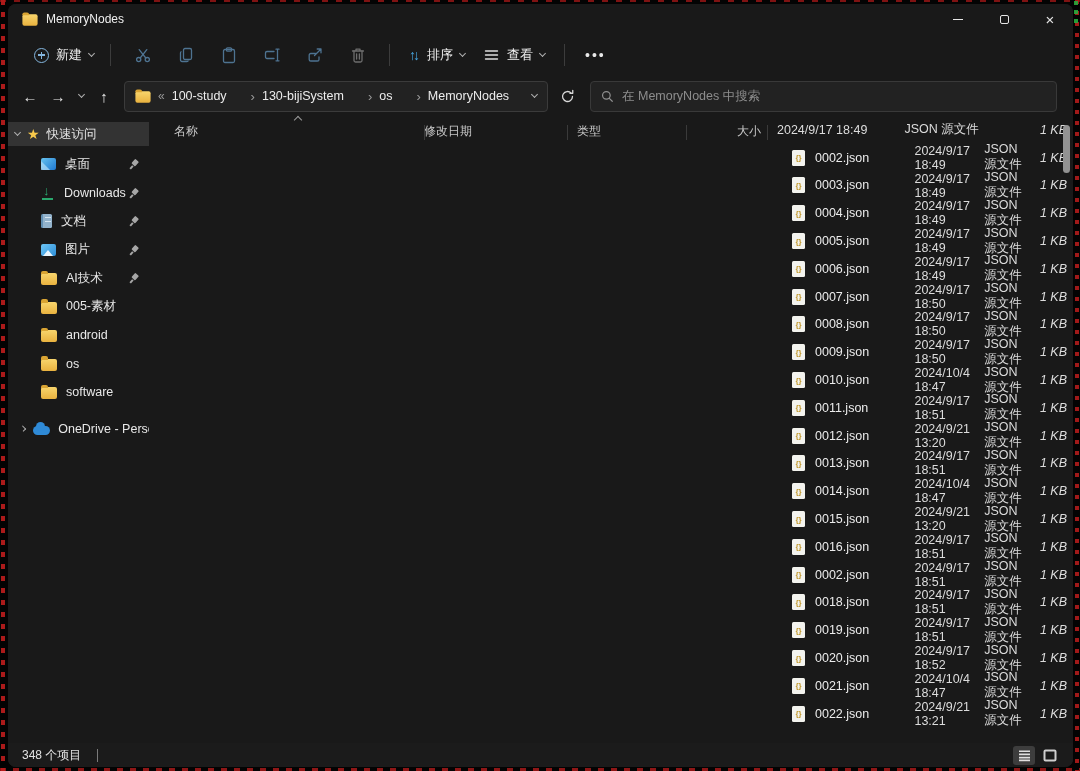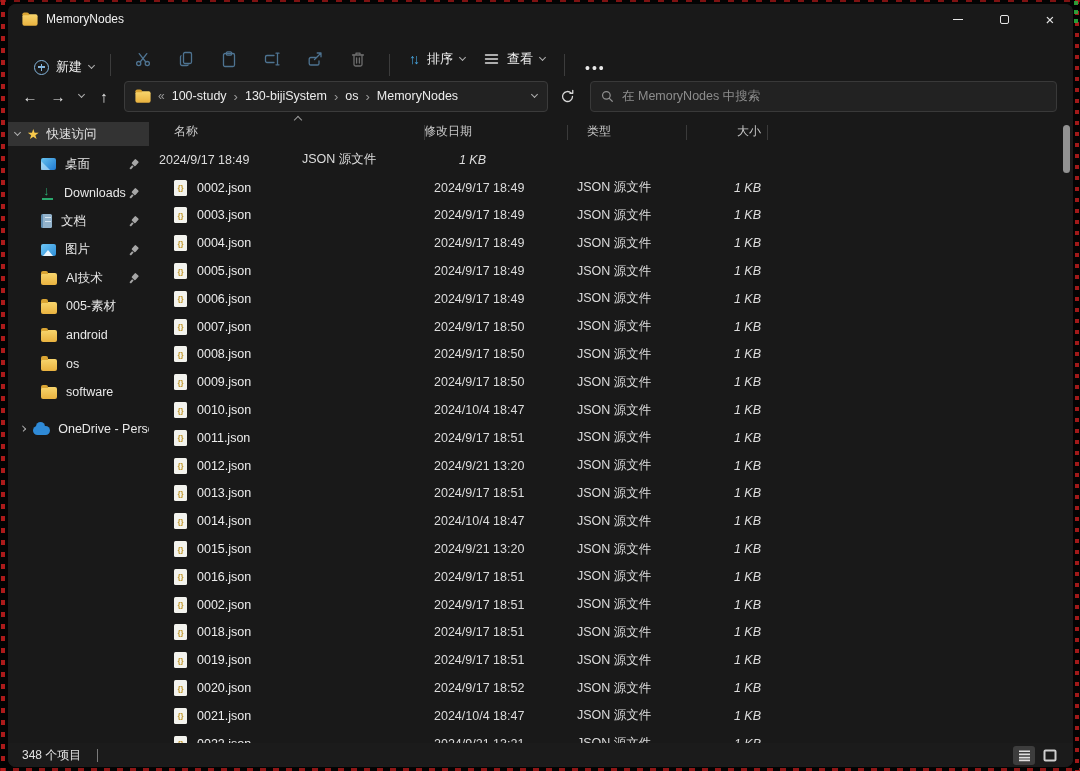--- a/index.html
+++ b/index.html
@@ -28,21 +28,21 @@
   
   .titlebar { flex:none; height:30px; display:flex; align-items:center; padding-left:14px; background:#191919; }
   .titlebar .title-text { margin-left:8px; font-size:12px; color:#f0f0f0; }
   .win-controls { margin-left:auto; display:flex; height:100%; }
   .win-btn { width:46px; height:100%; display:flex; align-items:center; justify-content:center; color:#e6e6e6; }
   .glyph-min { width:10px; height:1px; background:#e6e6e6; display:inline-block; }
   .glyph-max { width:9px; height:9px; border:1.2px solid #e6e6e6; border-radius:2px; display:inline-block; }
   .glyph-close { font-size:15px; line-height:1; }
 
   
-  .toolbar { flex:none; height:42px; display:flex; align-items:flex-end; padding:0 14px 0 20px; background:#191919; }
+  .toolbar { flex:none; height:42px; display:flex; align-items:center; padding:0 14px 0 20px; background:#191919; }
   .new-btn { display:flex; align-items:center; gap:7px; padding:0 6px; }
   .plus-circle { position:relative; width:15px; height:15px; border:1.4px solid #84b6de; border-radius:50%; }
   .plus-circle::before, .plus-circle::after { content:""; position:absolute; background:#84b6de; }
   .plus-circle::before { left:3px; right:3px; top:50%; height:1.4px; margin-top:-0.7px; }
   .plus-circle::after  { top:3px; bottom:3px; left:50%; width:1.4px; margin-left:-0.7px; }
   .tb-label { font-size:13px; color:#f0f0f0; }
   .caret { display:inline-block; width:6px; height:6px; border-right:1.3px solid #b0b0b0; border-bottom:1.3px solid #b0b0b0; }
   .caret.down { transform:rotate(45deg); margin-top:-3px; }
   .caret.right { transform:rotate(-45deg); }
   .caret.sm { width:5px; height:5px; }
@@ -56,21 +56,21 @@
   .addr-row { flex:none; height:40px; display:flex; align-items:center; padding:0 16px 0 8px; background:#191919; }
   .nav-btn { width:28px; height:30px; display:flex; align-items:center; justify-content:center;
     color:#e6e6e6; font-size:15px; flex:none; }
   .nav-caret { width:18px; display:flex; align-items:center; justify-content:center; }
   .breadcrumb { width:424px; height:31px; margin-left:6px; flex:none; background:#222222;
     border:1px solid #3b3b3b; border-radius:4px; display:flex; align-items:center; padding:0 10px; gap:7px;
     font-size:12.5px; overflow:hidden; }
   .crumb-overflow { color:#9a9a9a; font-size:12px; }
   .crumb-item { display:flex; align-items:center; gap:7px; }
   .crumb-sep { color:#9a9a9a; font-size:13px; }
-  .breadcrumb-crumbs { display:flex; align-items:center; gap:7px; flex:1; }
+  .breadcrumb-crumbs { display:flex; align-items:center; gap:24px; flex:1; }
   .breadcrumb-crumbs > .crumb-item:first-of-type .crumb-sep { display:none; }
   .crumb-label { color:#ececec; white-space:nowrap; }
   .refresh-btn { width:30px; height:30px; display:flex; align-items:center; justify-content:center; margin-left:4px; flex:none; }
   .search-box { flex:1; height:31px; margin-left:8px; background:#222222; border:1px solid #393939;
     border-radius:4px; display:flex; align-items:center; padding:0 10px; gap:8px; color:#8d8d8d; font-size:12.5px;
     white-space:nowrap; overflow:hidden; }
 
   
   .content { flex:1; display:flex; min-height:0; background:#191919; }
 
@@ -103,29 +103,29 @@
     background:repeating-linear-gradient(180deg,#d5e5f0 0 1.5px, transparent 1.5px 4px); }
   .icon-picture { width:15px; height:12px; border-radius:2px; overflow:hidden; background:linear-gradient(135deg,#6ec6f5,#2e8fd8); }
   .icon-picture::after { content:""; position:absolute; left:2px; bottom:0; border-left:5px solid transparent;
     border-right:5px solid transparent; border-bottom:6px solid #eaf5fc; }
   .icon-cloud { width:17px; height:9px; background:#2f8ad6; border-radius:6px; margin-top:4px; }
   .icon-cloud::before { content:""; position:absolute; left:3px; top:-4px; width:9px; height:9px; background:#2f8ad6; border-radius:50%; }
   .icon-json { width:13px; height:16px; background:#f3f3ee; border-radius:1.5px; display:flex; align-items:center; justify-content:center; }
   .icon-json::after { content:"{}"; color:#c2992f; font-size:8px; font-weight:bold; letter-spacing:0; }
 
   
-  .list { flex:1; display:flex; flex-direction:column; min-width:0; position:relative; }
+  .list { flex:1; display:flex; flex-direction:row; min-width:0; position:relative; }
   .list-header { flex:none; height:30px; display:flex; align-items:flex-end; padding-bottom:6px;
     color:#c9c9c9; font-size:12px; position:relative; }
   .hdr-divider { position:absolute; bottom:6px; width:1px; height:15px; background:#3a3a3a; }
   .sort-indicator { position:absolute; left:146px; top:1px; }
   .caret.up { transform:rotate(-135deg); border-color:#9a9a9a; }
   .col-name { width:275px; padding-left:25px; }
   .col-date { width:143px; }
-  .col-type { width:119px; padding-left:20px; }
+  .col-type { width:119px; padding-left:10px; }
   .col-size { width:81px; text-align:right; padding-right:6px; }
   .rows { flex:1; overflow:hidden; }
   .file-row { height:27.8px; display:flex; align-items:center; font-size:12.5px; color:#ececec; }
   .cell-name { width:275px; padding-left:25px; display:flex; align-items:center; gap:10px; }
   .cell-date { width:143px; padding-left:10px; color:#dcdcdc; }
   .cell-type { width:119px; padding-left:10px; color:#dcdcdc; }
   .cell-size { width:81px; text-align:right; padding-right:6px; color:#dcdcdc;font-style:italic; }
   .vscroll-thumb { position:absolute; right:3px; top:9px; width:7px; height:48px; background:#929292; border-radius:4px; }
 
   

